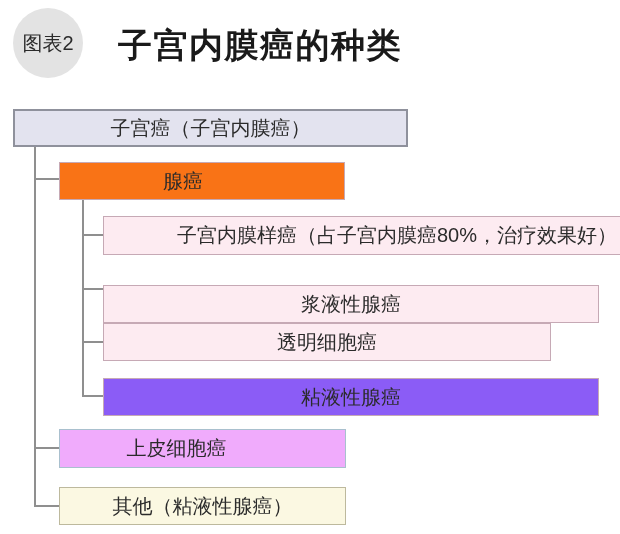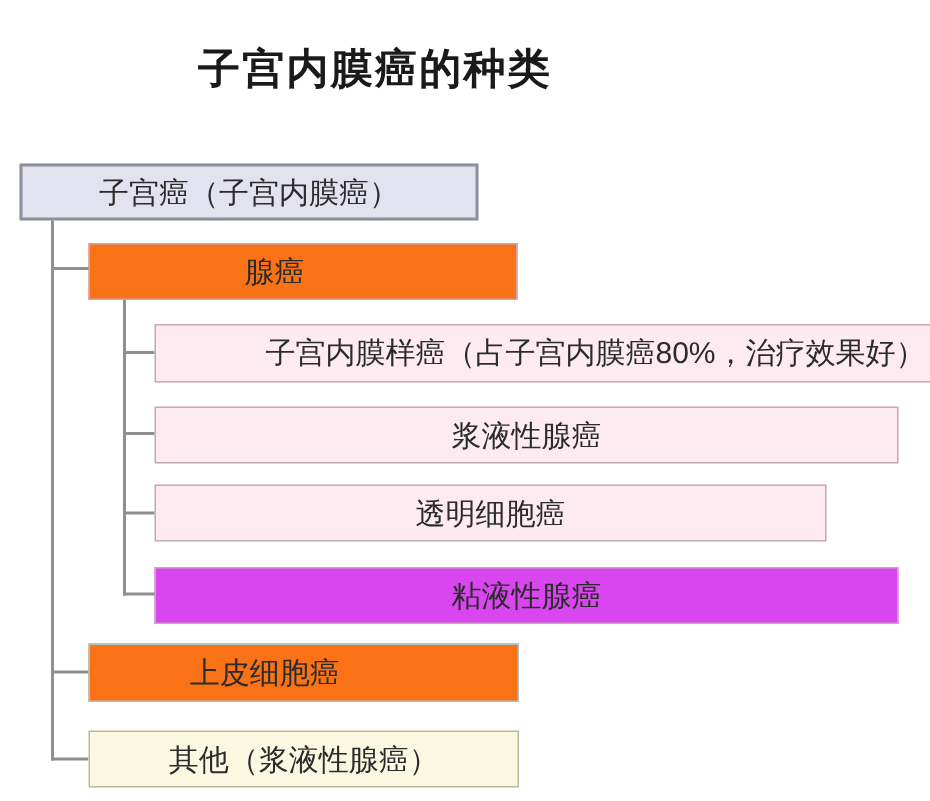--- a/index.html
+++ b/index.html
@@ -18,24 +18,24 @@
     left: 13px; top: 8px;
     width: 70px; height: 70px;
     border-radius: 50%;
     background: #e3e3e3;
     display: flex; align-items: center; justify-content: center;
     font-size: 20px;
     color: #2b2b2b;
   }
   .title {
     position: absolute;
-    left: 132px; top: 0;
+    left: 118px; top: 0;
     height: 92px;
     display: flex; align-items: center;
-    font-size: 28px;
+    font-size: 34px;
     font-weight: bold;
     letter-spacing: 1.5px;
     color: #1a1a1a;
     white-space: nowrap;
   }
   
   .line { position: absolute; background: #8f8f8f; }
   .v1      { left: 34px; top: 146px; width: 2px;  height: 361px; }
   .h-adeno { left: 34px; top: 178px; width: 26px; height: 2px; }
   .h-epi   { left: 34px; top: 447px; width: 25px; height: 2px; }
@@ -48,34 +48,37 @@
   
   .node {
     position: absolute;
     box-sizing: border-box;
     border: 1.5px solid #999;
     display: flex; align-items: center; justify-content: center;
     font-size: 20px;
     white-space: nowrap;
     color: #2b2b2b;
   }
-  .n0 { left: 13px;  top: 109px; width: 306px; height: 38px; border-width: 2px; }
+  .n0 { left: 13px;  top: 109px; width: 395px; height: 38px; border-width: 2px; }
   .n1 { left: 59px;  top: 162px; width: 286px; height: 38px; padding-right: 38px; }
   .n2 { left: 103px; top: 216px; width: 588px; height: 39px; }
-  .n3 { left: 103px; top: 271px; width: 496px; height: 38px; }
+  .n3 { left: 103px; top: 285px; width: 496px; height: 38px; }
   .n4 { left: 103px; top: 323px; width: 448px; height: 38px; }
   .n5 { left: 103px; top: 378px; width: 496px; height: 38px; }
   .n6 { left: 59px;  top: 429px; width: 287px; height: 39px; padding-right: 52px; }
   .n7 { left: 59px;  top: 487px; width: 287px; height: 38px; }
 </style>
 </head>
 <body>
 
 <div class="screen">
 
+  <div class="badge" style="background-color: rgb(227, 227, 227);">
+    <span>图表2</span>
+  </div>
   <div class="title">子宫内膜癌的种类</div>
 
   <div>
 
     <div class="line v1" style="background-color: rgb(143, 143, 143);"></div>
     <div class="line h-adeno" style="background-color: rgb(143, 143, 143);"></div>
     <div class="line h-epi" style="background-color: rgb(143, 143, 143);"></div>
     <div class="line h-other" style="background-color: rgb(143, 143, 143);"></div>
     <div class="line v2" style="background-color: rgb(143, 143, 143);"></div>
     <div class="line h-e1" style="background-color: rgb(143, 143, 143);"></div>
@@ -91,24 +94,24 @@
     </div>
     <div class="node n2" style="background-color: rgb(253, 235, 241); border-color: rgb(198, 169, 181);">
       <span>子宫内膜样癌（占子宫内膜癌80%，治疗效果好）</span>
     </div>
     <div class="node n3" style="background-color: rgb(253, 235, 241); border-color: rgb(198, 169, 181);">
       <span>浆液性腺癌</span>
     </div>
     <div class="node n4" style="background-color: rgb(253, 235, 241); border-color: rgb(198, 169, 181);">
       <span>透明细胞癌</span>
     </div>
-    <div class="node n5" style="background-color: #d946ef; border-color: rgb(198, 169, 181);">
+    <div class="node n5" style="background-color: #8b5cf6; border-color: rgb(198, 169, 181);">
       <span>粘液性腺癌</span>
     </div>
-    <div class="node n6" style="background-color: #f97316; border-color: rgb(169, 192, 206);">
+    <div class="node n6" style="background-color: #f0abfc; border-color: rgb(169, 192, 206);">
       <span>上皮细胞癌</span>
     </div>
     <div class="node n7" style="background-color: rgb(251, 248, 226); border-color: rgb(189, 185, 157);">
-      <span>其他（浆液性腺癌）</span>
+      <span>其他（粘液性腺癌）</span>
     </div>
   </div>
 
 </div>
 
 </body></html>

